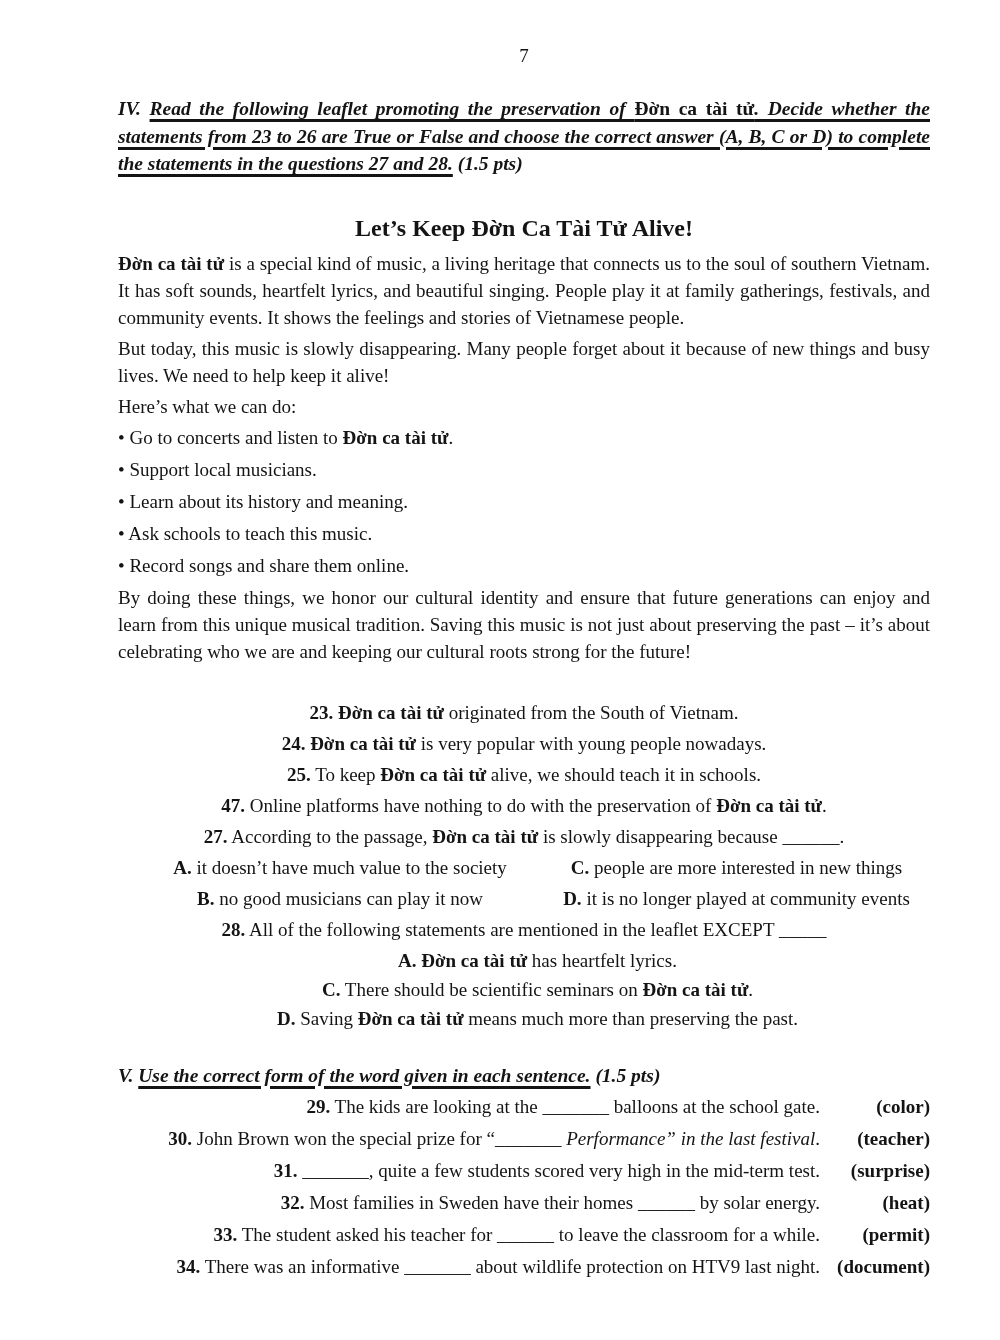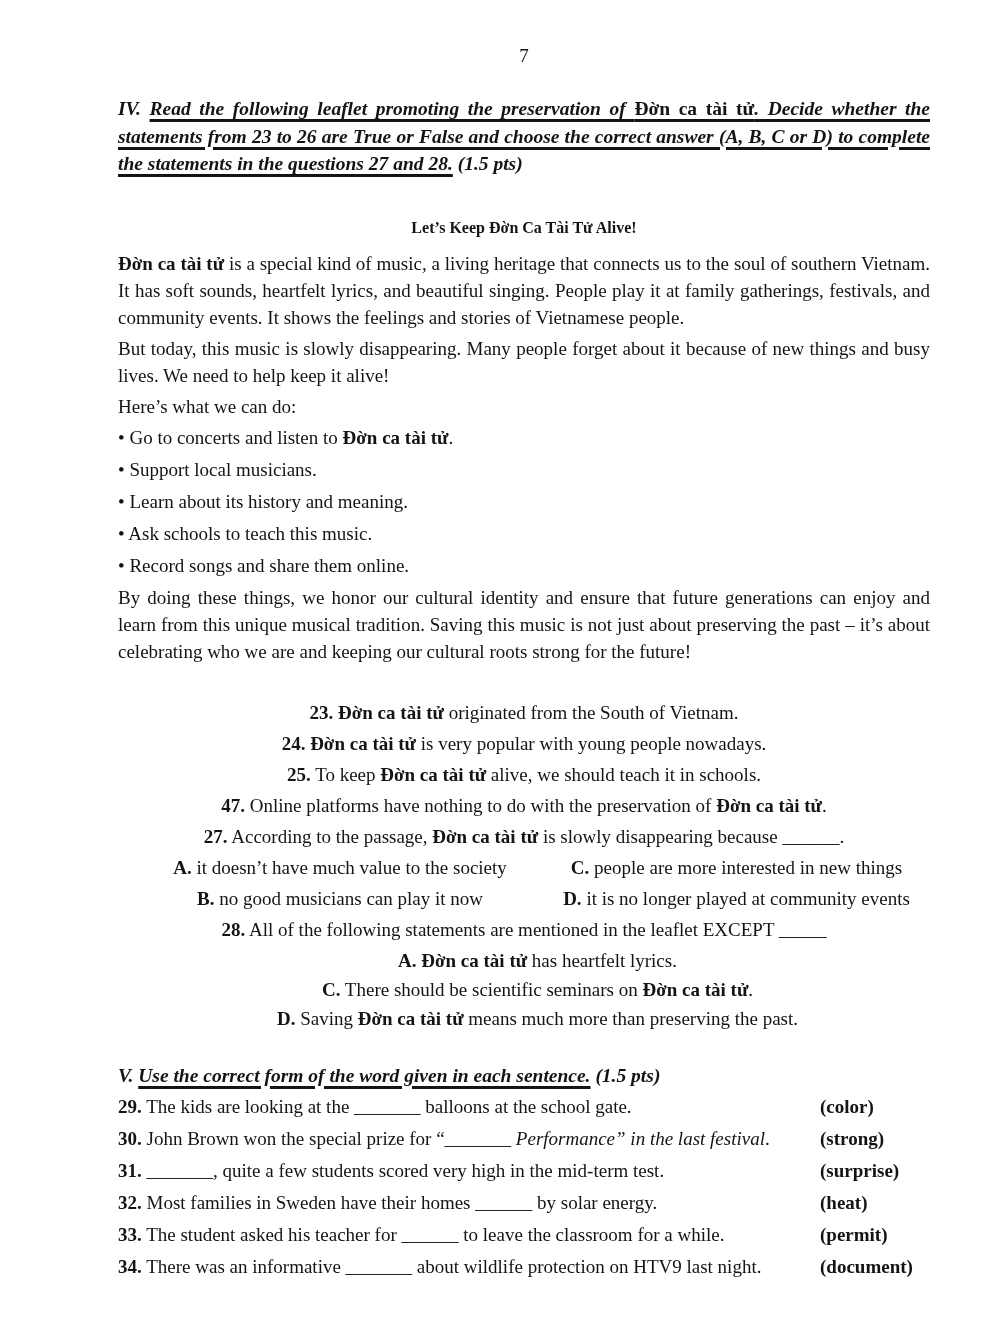--- a/index.html
+++ b/index.html
@@ -12,39 +12,39 @@
   .page { padding:42px 70px 0 118px; }
 
   .pageno { text-align:center; line-height:27px; margin-bottom:26px; }
 
   .hdr { text-align:justify; line-height:27.5px; font-size:19.5px; }
   .bi { font-weight:bold; font-style:italic; }
   .b  { font-weight:bold; }
   .it { font-style:italic; }
   .u  { text-decoration:underline; text-decoration-thickness:2.5px; text-underline-offset:4px; }
 
-  .title { text-align:center; font-weight:bold; font-size:16px; margin-top:36px; margin-bottom:8px; line-height:28px; }
+  .title { text-align:center; font-weight:bold; font-size:24px; margin-top:36px; margin-bottom:8px; line-height:28px; }
 
   .para   { text-align:justify; line-height:27px; margin-bottom:4px; }
   .noj    { text-align:left; }
   .bullet { line-height:27px; margin-bottom:5px; }
 
   .qblock { margin-top:34px;text-align:center; }
   .q      { line-height:27px; margin-bottom:4px; }
 
   .opt2col { display:grid; grid-template-columns:406px auto; padding-left:19px; }
   .opt     { line-height:27px; margin-bottom:4px; }
 
   .q28opts { padding-left:27px; }
   .q28opts .opt { margin-bottom:2px; }
 
   .sec5 { margin-top:30px; }
   .sec5 .hdr { margin-bottom:4px; }
 
-  .wf-row { display:grid; grid-template-columns:702px auto; line-height:27px; margin-bottom:5px; }
+  .wf-row { display:grid; grid-template-columns:702px auto; line-height:27px; margin-bottom:5px;text-align:right; }
   .wf-sentence { white-space:nowrap; }
   .wf-word { font-weight:bold; white-space:nowrap; }
 </style>
 </head>
 <body>
 
 <div class="page">
 
   <div class="pageno">7</div>
 
@@ -126,21 +126,21 @@
 
     <div class="wf-row">
       <span class="wf-sentence"><span class="b">29.</span>
         <span>The kids are looking at the _______ balloons at the school gate.</span><span class="it"></span><span></span></span>
       <span class="wf-word">(color)</span>
     </div>
 
     <div class="wf-row">
       <span class="wf-sentence"><span class="b">30.</span>
         <span>John Brown won the special prize for “_______ </span><span class="it">Performance” in the last festival</span><span>.</span></span>
-      <span class="wf-word">(strong)</span>
+      <span class="wf-word">(teacher)</span>
     </div>
 
     <div class="wf-row">
       <span class="wf-sentence"><span class="b">31.</span>
         <span>_______, quite a few students scored very high in the mid-term test.</span><span class="it"></span><span></span></span>
       <span class="wf-word">(surprise)</span>
     </div>
 
     <div class="wf-row">
       <span class="wf-sentence"><span class="b">32.</span>

